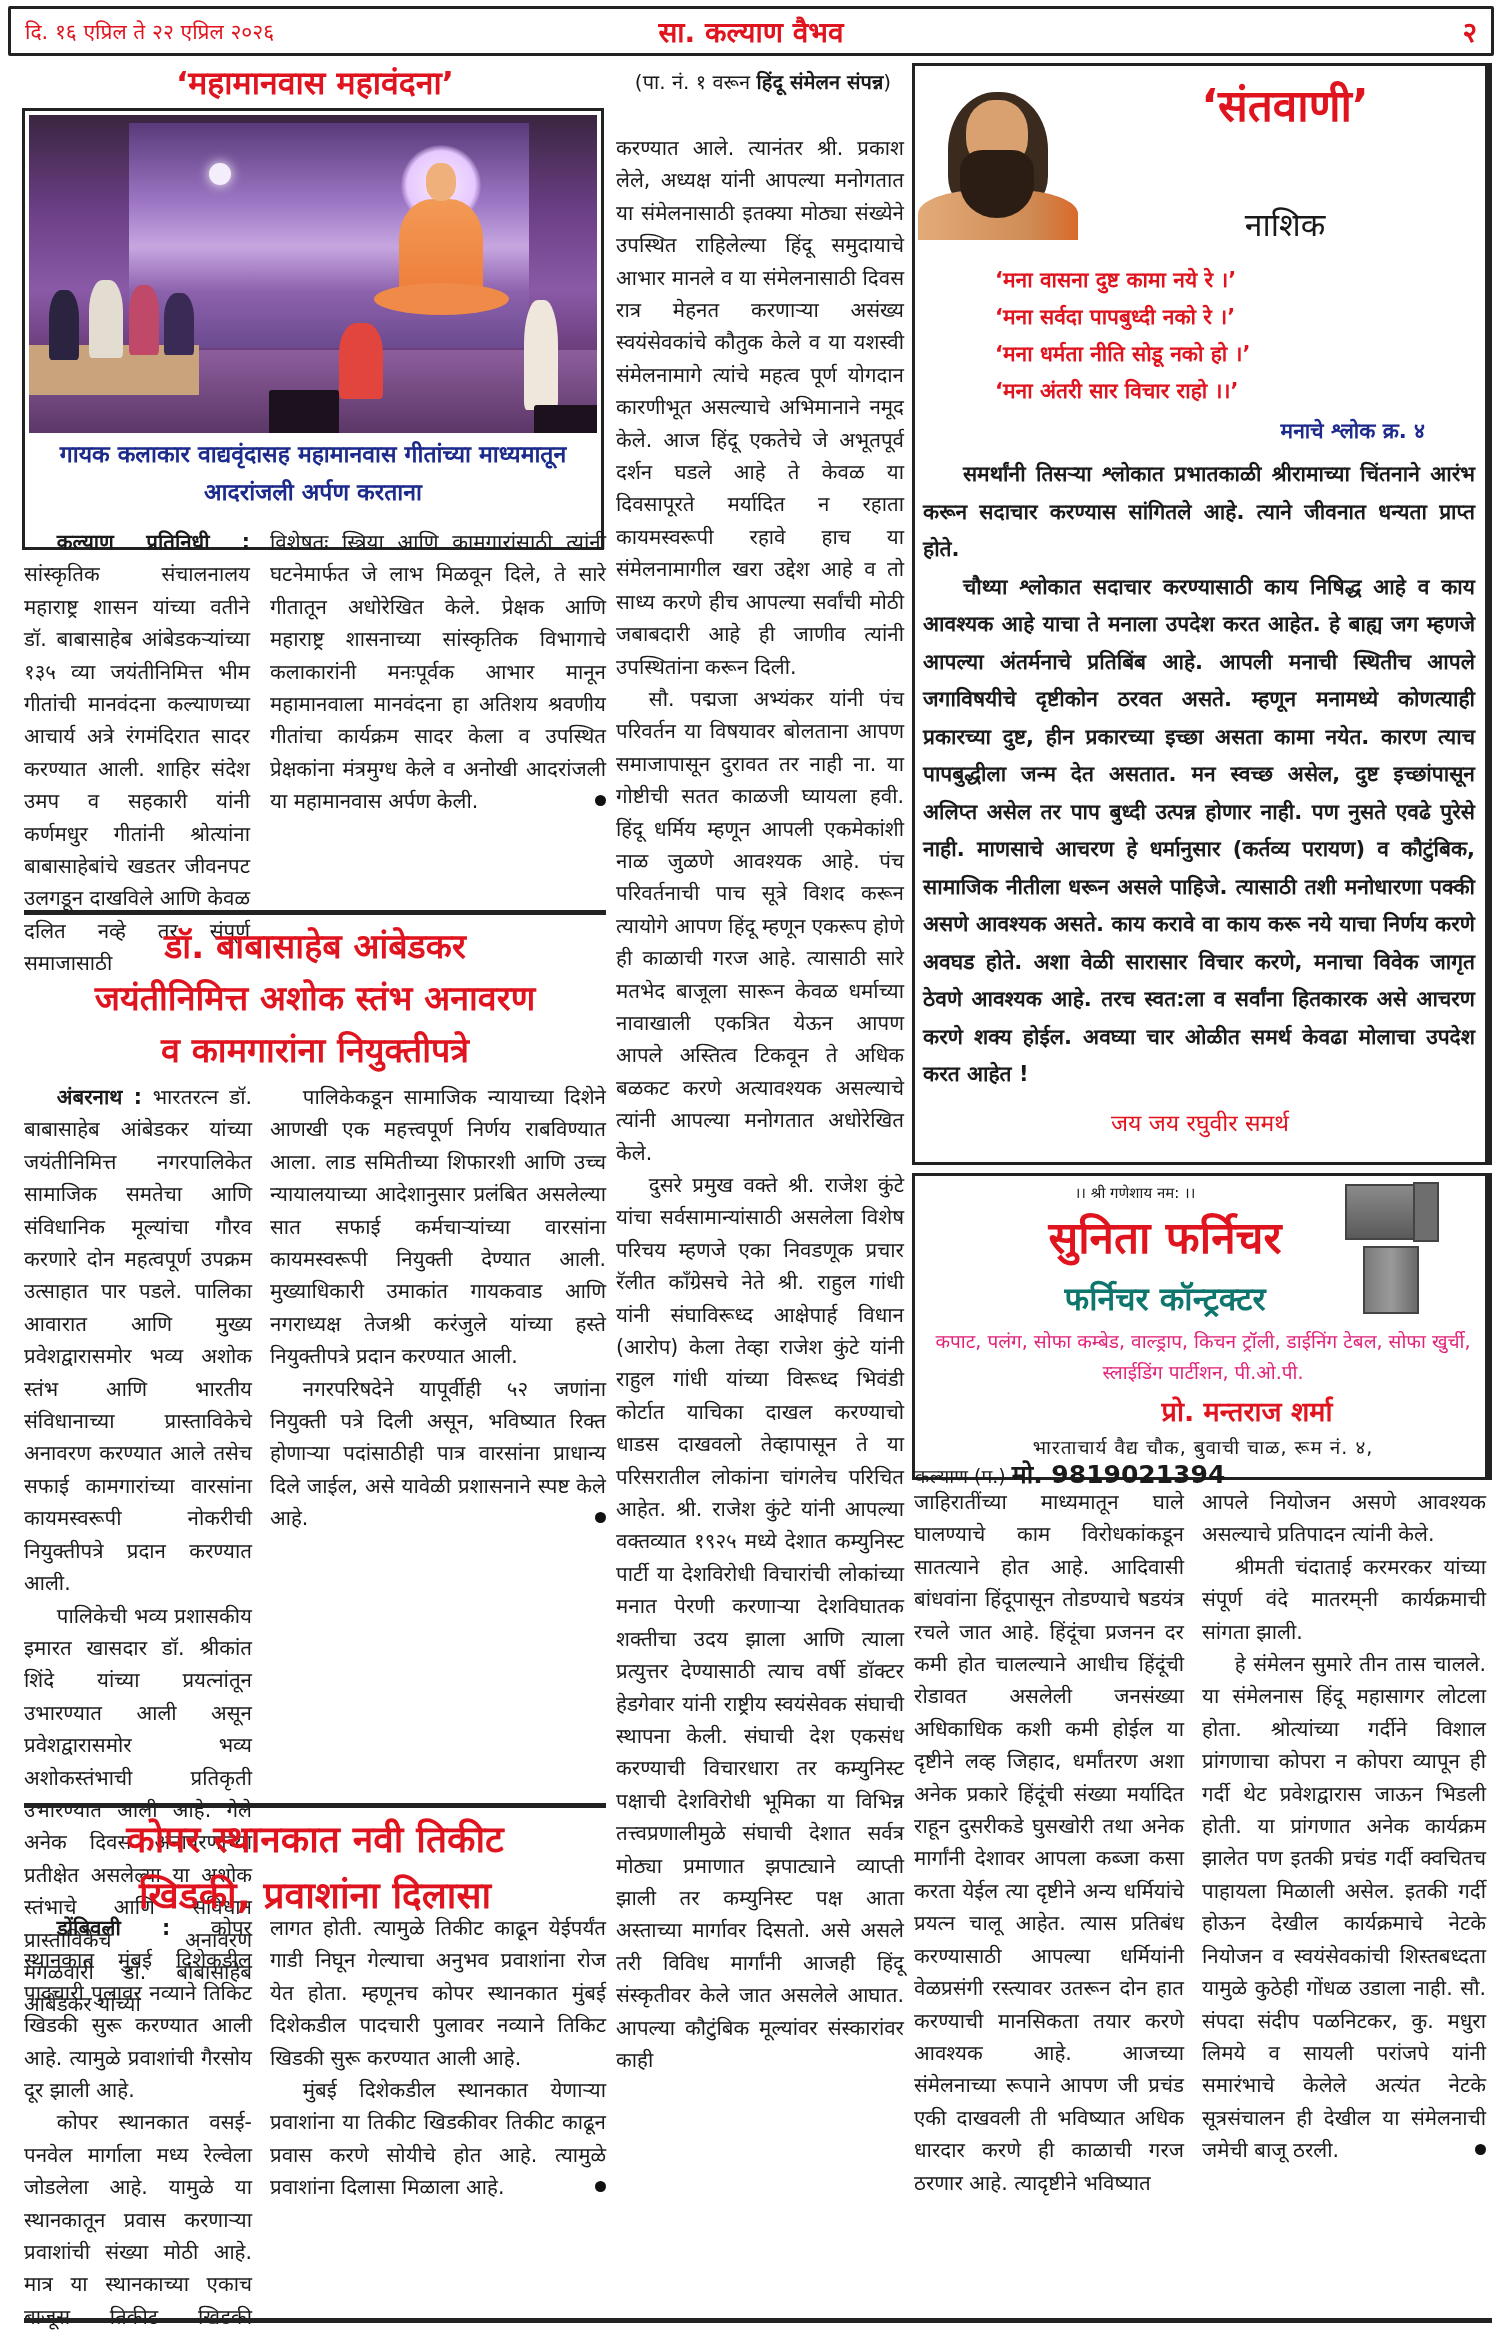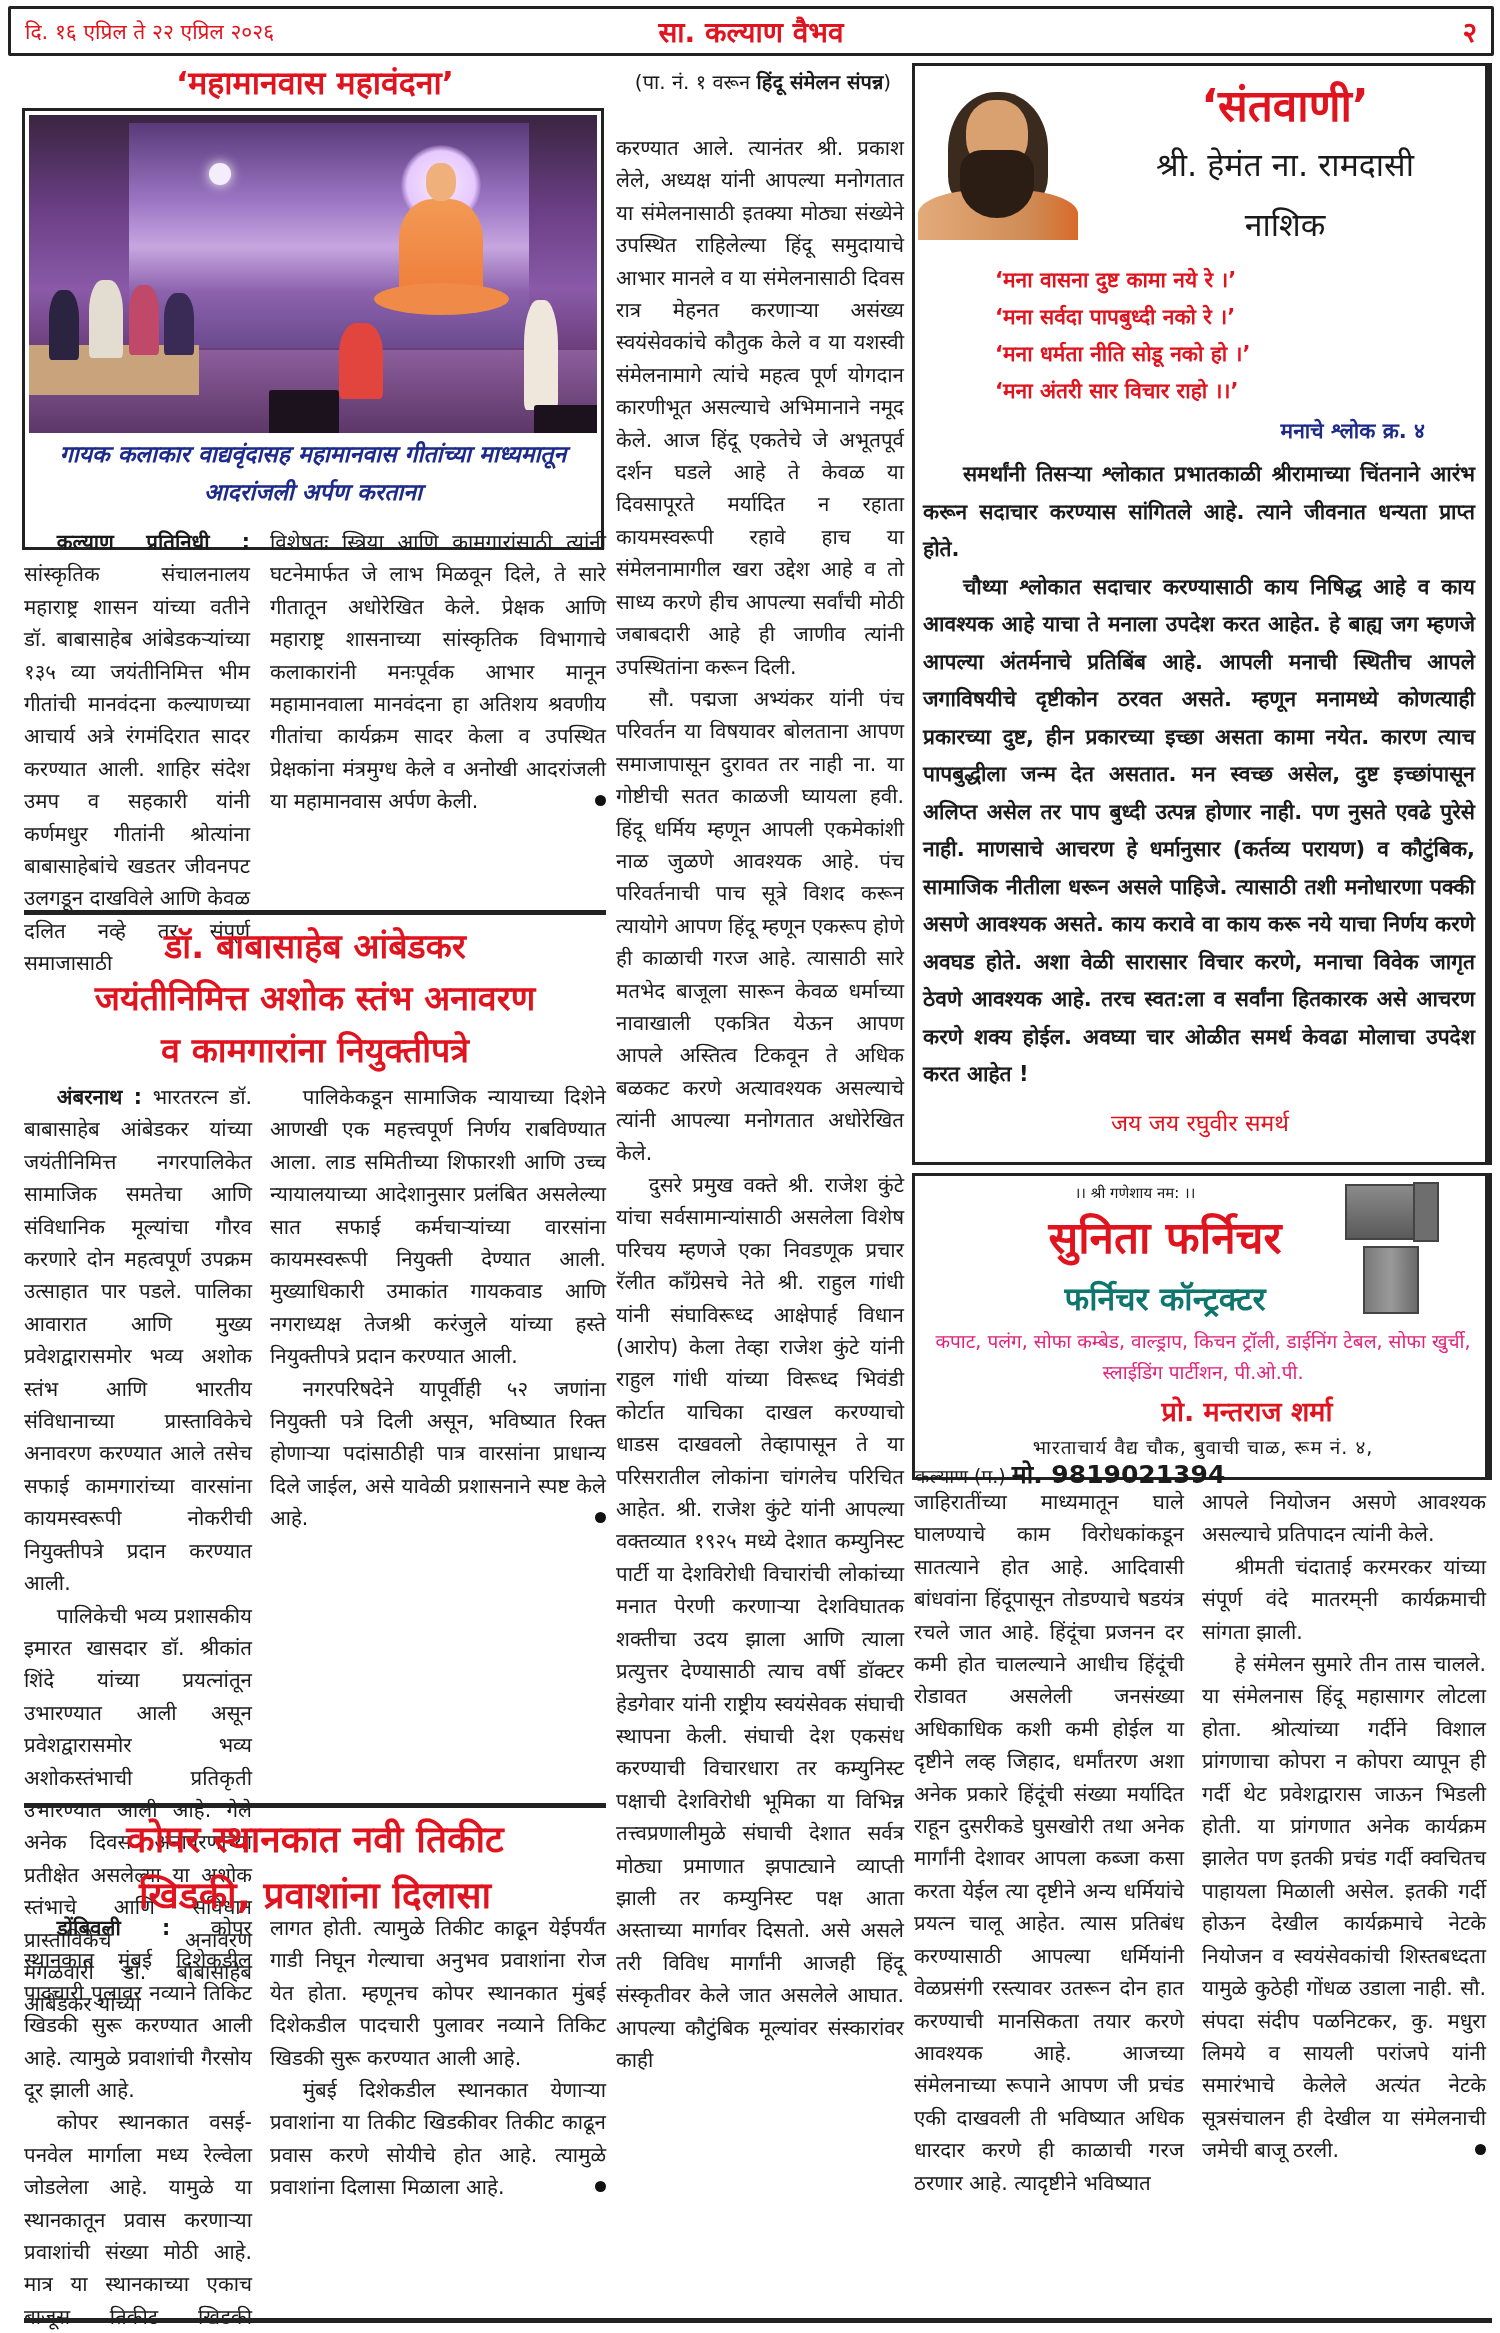--- a/index.html
+++ b/index.html
@@ -17,21 +17,21 @@
 
   .col { position: absolute; font-size: 20.5px; line-height: 32.4px; text-align: justify; }
   .col p { text-indent: 1.6em; }
   .col p.noind { text-indent: 0; }
   .red-head { color: #e0141e; font-weight: bold; text-align: center; font-family: "DejaVu Sans", sans-serif; }
   .rule { position: absolute; height: 5px; background: #222; }
   .dot { display: inline-block; width: 11px; height: 11px; border-radius: 50%; background: #111; float: right; margin-top: 10px; }
   .dateline { font-weight: bold; }
 
   
-  .photo-box { position: absolute; left: 22px; top: 108px; width: 582px; height: 442px; border: 3px solid #222; background: #fff; font-style: italic; }
+  .photo-box { position: absolute; left: 22px; top: 108px; width: 582px; height: 442px; border: 3px solid #222; background: #fff; }
   .photo { position: absolute; left: 4px; top: 4px; width: 568px; height: 318px; overflow: hidden;
     background: linear-gradient(180deg, #3a2540 0%, #6b3f86 30%, #8a5aa8 55%, #6a3c78 75%, #4a2a58 100%); }
   .screen { position: absolute; left: 100px; top: 8px; width: 400px; height: 225px;
     background: linear-gradient(180deg, #5a3a7a 0%, #9c76c4 35%, #c7a6e0 55%, #8c62ad 75%, #6b4a8e 100%); }
   .moon { position: absolute; left: 80px; top: 40px; width: 22px; height: 22px; border-radius: 50%; background: #f4eefc; box-shadow: 0 0 12px #fff; }
   .halo { position: absolute; left: 272px; top: 22px; width: 80px; height: 80px; border-radius: 50%; background: radial-gradient(circle, #f8e9ff 0%, #e6c8ff 60%, rgba(230,200,255,0) 72%); }
   .buddha-head { position: absolute; left: 297px; top: 40px; width: 30px; height: 38px; border-radius: 45%; background: #f0b07c; }
   .buddha-body { position: absolute; left: 270px; top: 76px; width: 84px; height: 100px; border-radius: 40% 40% 10% 10%; background: linear-gradient(180deg, #f29a55, #ef7c3a); }
   .buddha-legs { position: absolute; left: 245px; top: 160px; width: 135px; height: 32px; border-radius: 50%; background: #ef8a48; }
   .stage-floor { position: absolute; left: 0; top: 235px; width: 568px; height: 83px; background: linear-gradient(180deg, #8d5e9c, #5c3768); }
@@ -151,21 +151,20 @@
 </div>
 
 <div class="sant-box">
   <div class="saint-pic">
     <div class="saint-hair"></div>
     <div class="saint-body"></div>
     <div class="saint-face"></div>
     <div class="saint-beard"></div>
   </div>
   <div class="sant-title">‘संतवाणी’</div>
-  <div class="sant-author">श्री. हेमंत ना. रामदासी</div>
   <div class="sant-place">नाशिक</div>
   <div class="verses">
     <div>‘मना वासना दुष्ट कामा नये रे ।’</div>
     <div>‘मना सर्वदा पापबुध्दी नको रे ।’</div>
     <div>‘मना धर्मता नीति सोडू नको हो ।’</div>
     <div>‘मना अंतरी सार विचार राहो ।।’</div>
   </div>
   <div class="verse-src">मनाचे श्लोक क्र. ४</div>
   <div class="sant-body">
     <p>समर्थांनी तिसऱ्या श्लोकात प्रभातकाळी श्रीरामाच्या चिंतनाने आरंभ करून सदाचार करण्यास सांगितले आहे. त्याने जीवनात धन्यता प्राप्त होते.</p>

